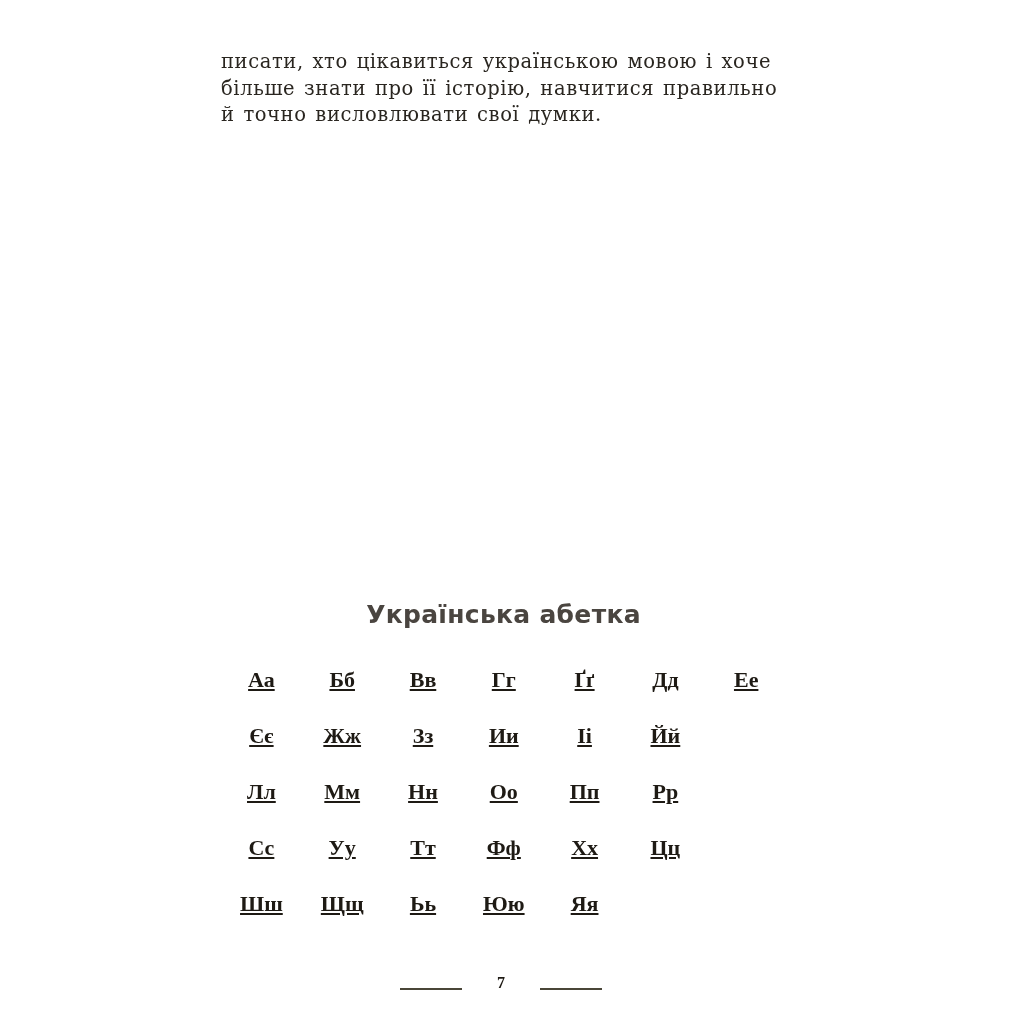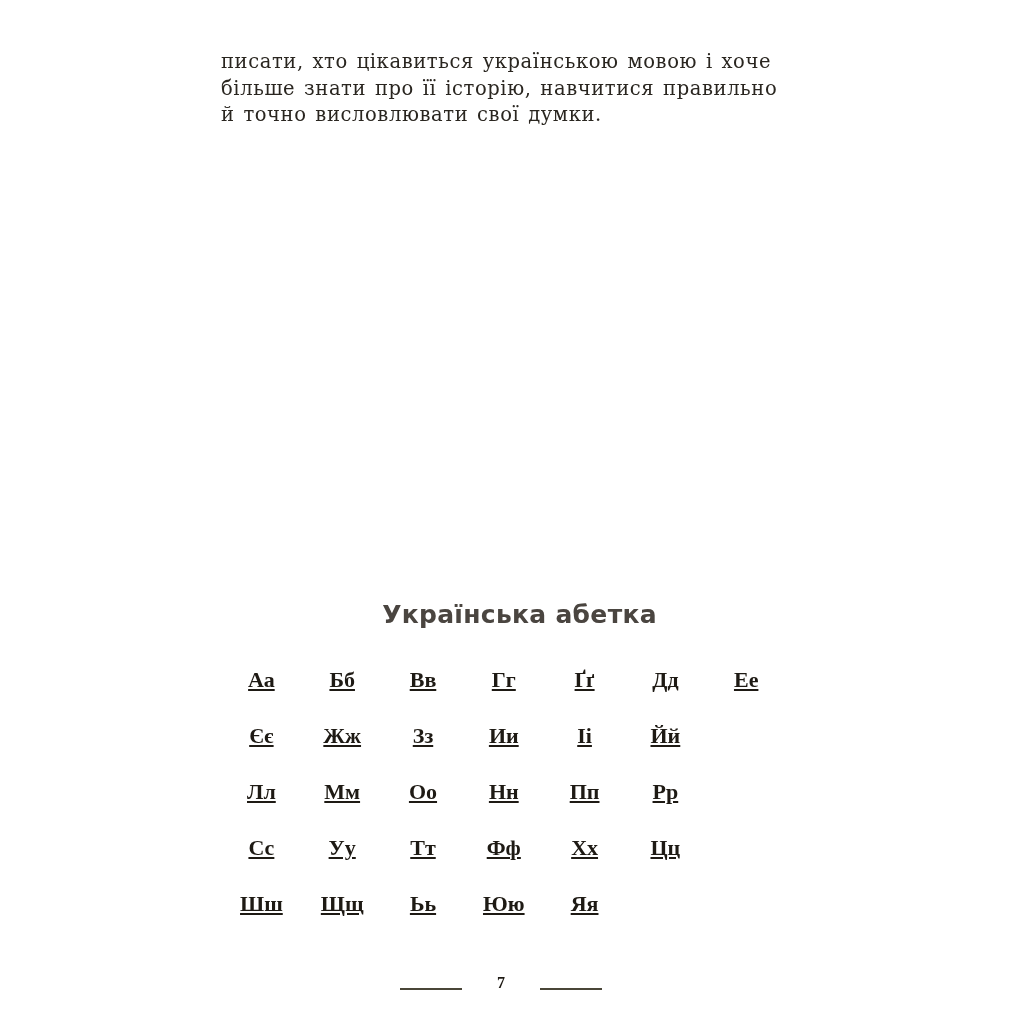--- a/index.html
+++ b/index.html
@@ -40,21 +40,20 @@
       position: absolute;
       left: 0;
       width: 1007px;
       top: 588px;
       text-align: center;
       font-family: "DejaVu Sans", "Liberation Sans", sans-serif;
       font-weight: bold;
       font-size: 25px;
       color: #4a4540;
       letter-spacing: 0.3px;
-      padding-left: 16px;
     }
     .alphabet {
       position: absolute;
       left: 221px;
       top: 652px;
       width: 566px;
     }
     .alpha-row {
       display: flex;
       height: 56px;
@@ -118,22 +117,22 @@
       <div class="letter">Єє</div>
       <div class="letter">Жж</div>
       <div class="letter">Зз</div>
       <div class="letter">Ии</div>
       <div class="letter">Іі</div>
       <div class="letter">Йй</div>
     </div>
     <div class="alpha-row">
       <div class="letter">Лл</div>
       <div class="letter">Мм</div>
+      <div class="letter">Нн</div>
       <div class="letter">Оо</div>
-      <div class="letter">Нн</div>
       <div class="letter">Пп</div>
       <div class="letter">Рр</div>
     </div>
     <div class="alpha-row">
       <div class="letter">Сс</div>
       <div class="letter">Уу</div>
       <div class="letter">Тт</div>
       <div class="letter">Фф</div>
       <div class="letter">Хх</div>
       <div class="letter">Цц</div>

